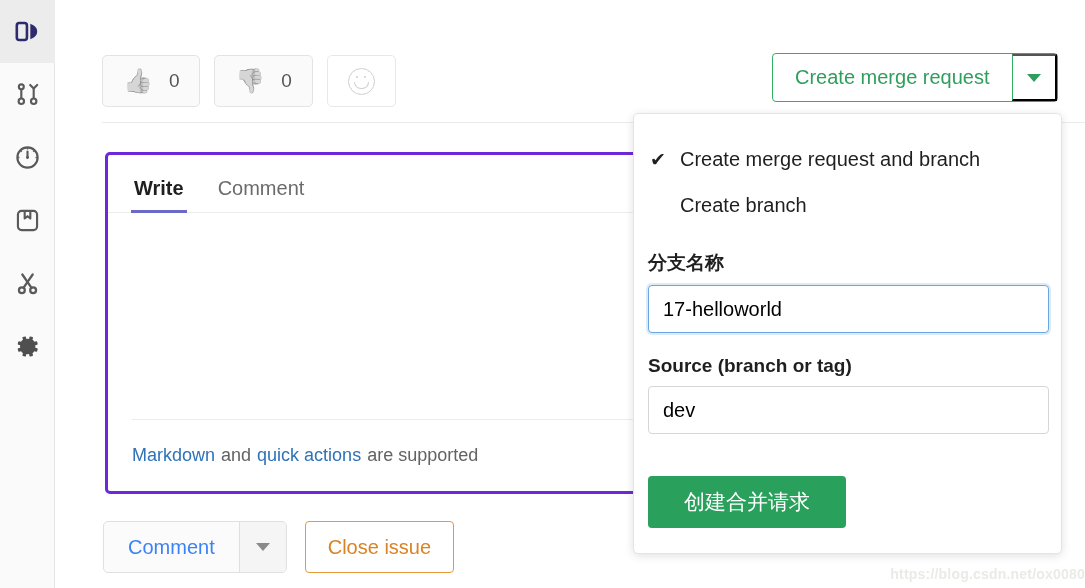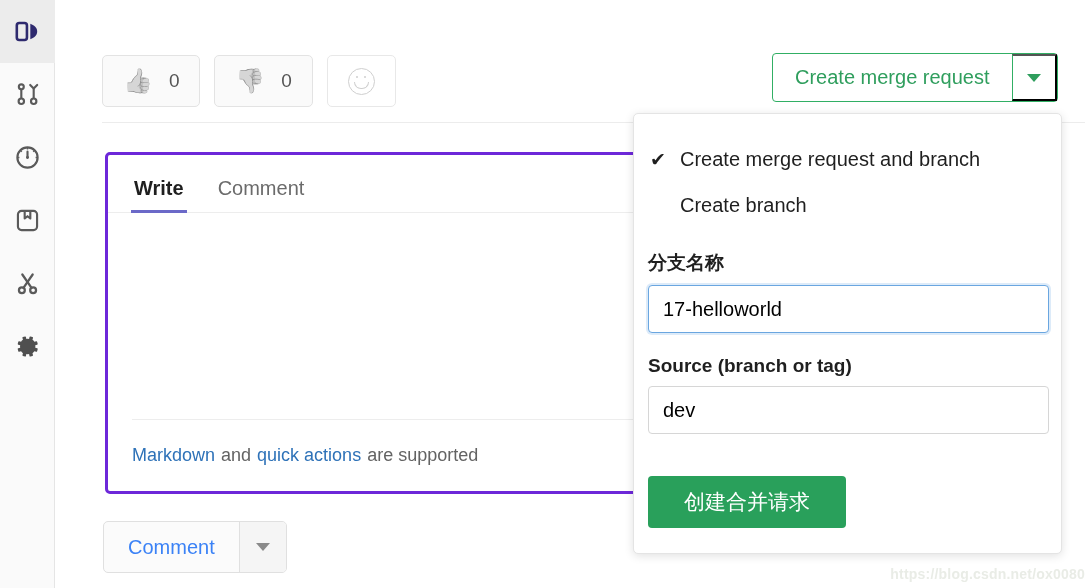--- a/index.html
+++ b/index.html
@@ -414,20 +414,21 @@
       </div>
     </div>
 
     <div id="bottom-actions">
       <div class="split-group">
         <button id="comment-btn">Comment</button>
         <div id="comment-caret">
           <span class="caret-down gray"></span>
         </div>
       </div>
+      <button id="close-issue-btn">Close issue</button>
     </div>
 
   </div>
 
   <div id="dropdown-panel">
 
     <div class="dd-item">
       <span class="dd-check">✔</span>
       <span>Create merge request and branch</span>
     </div>

